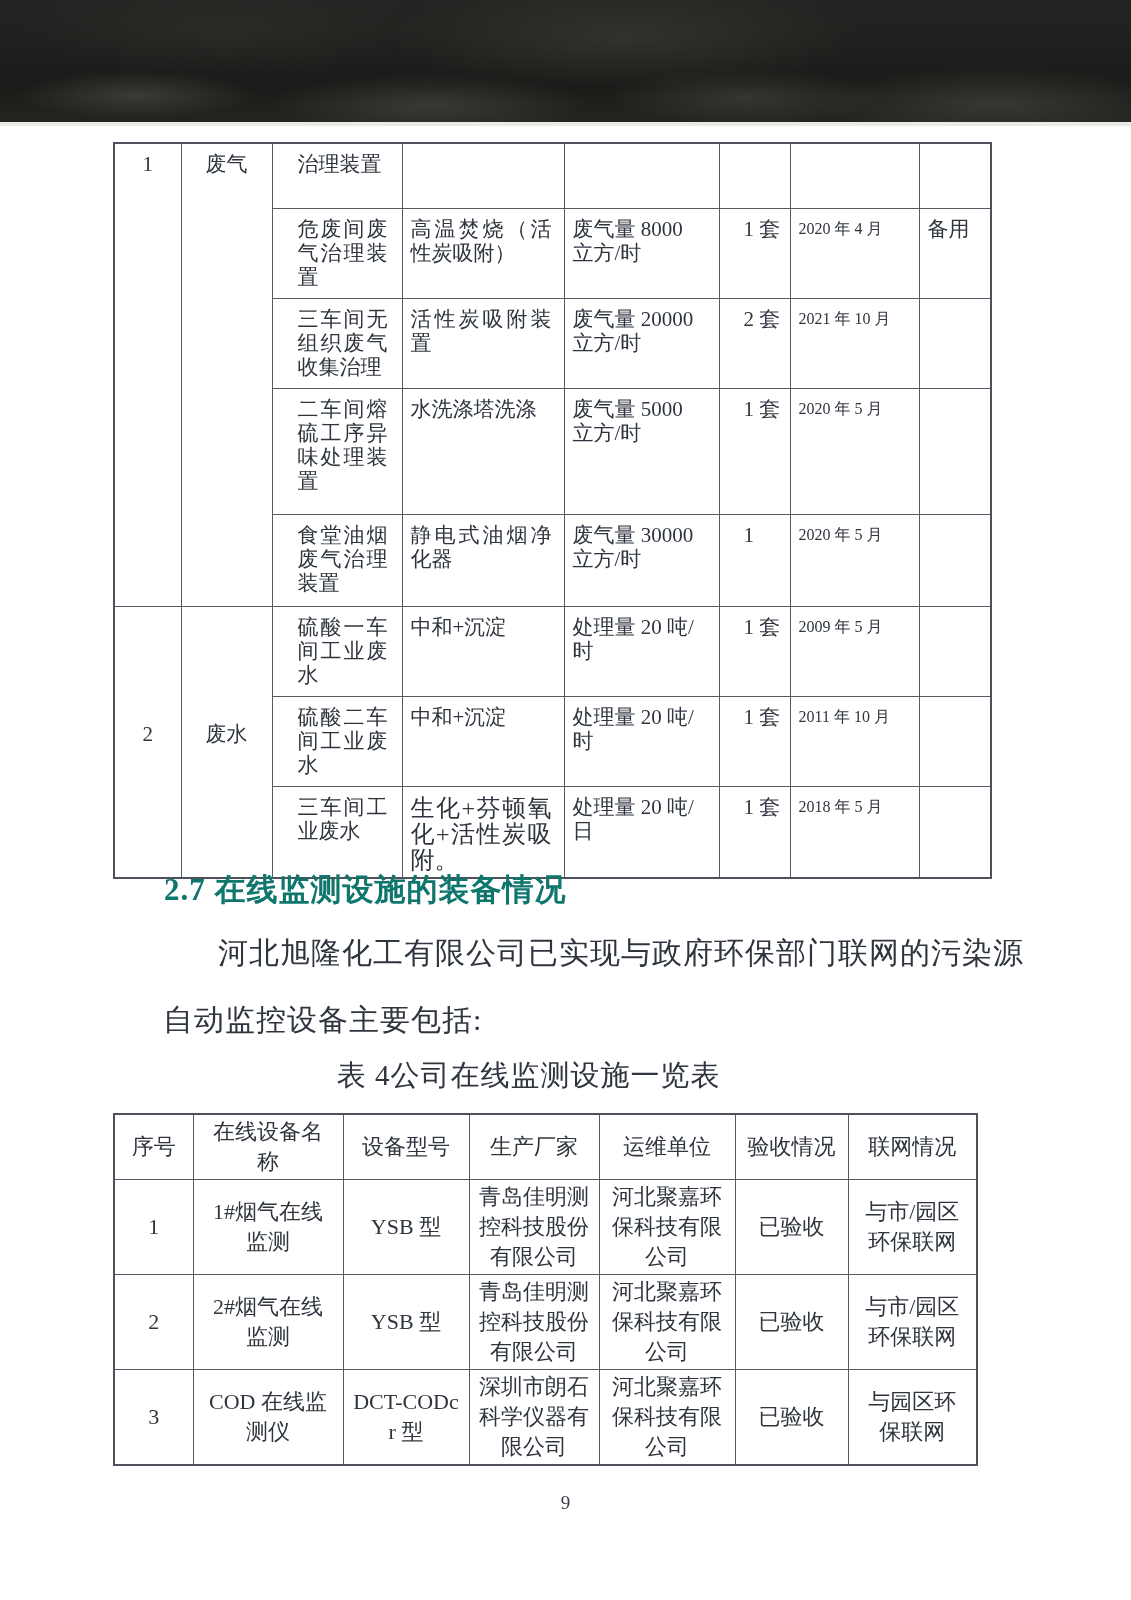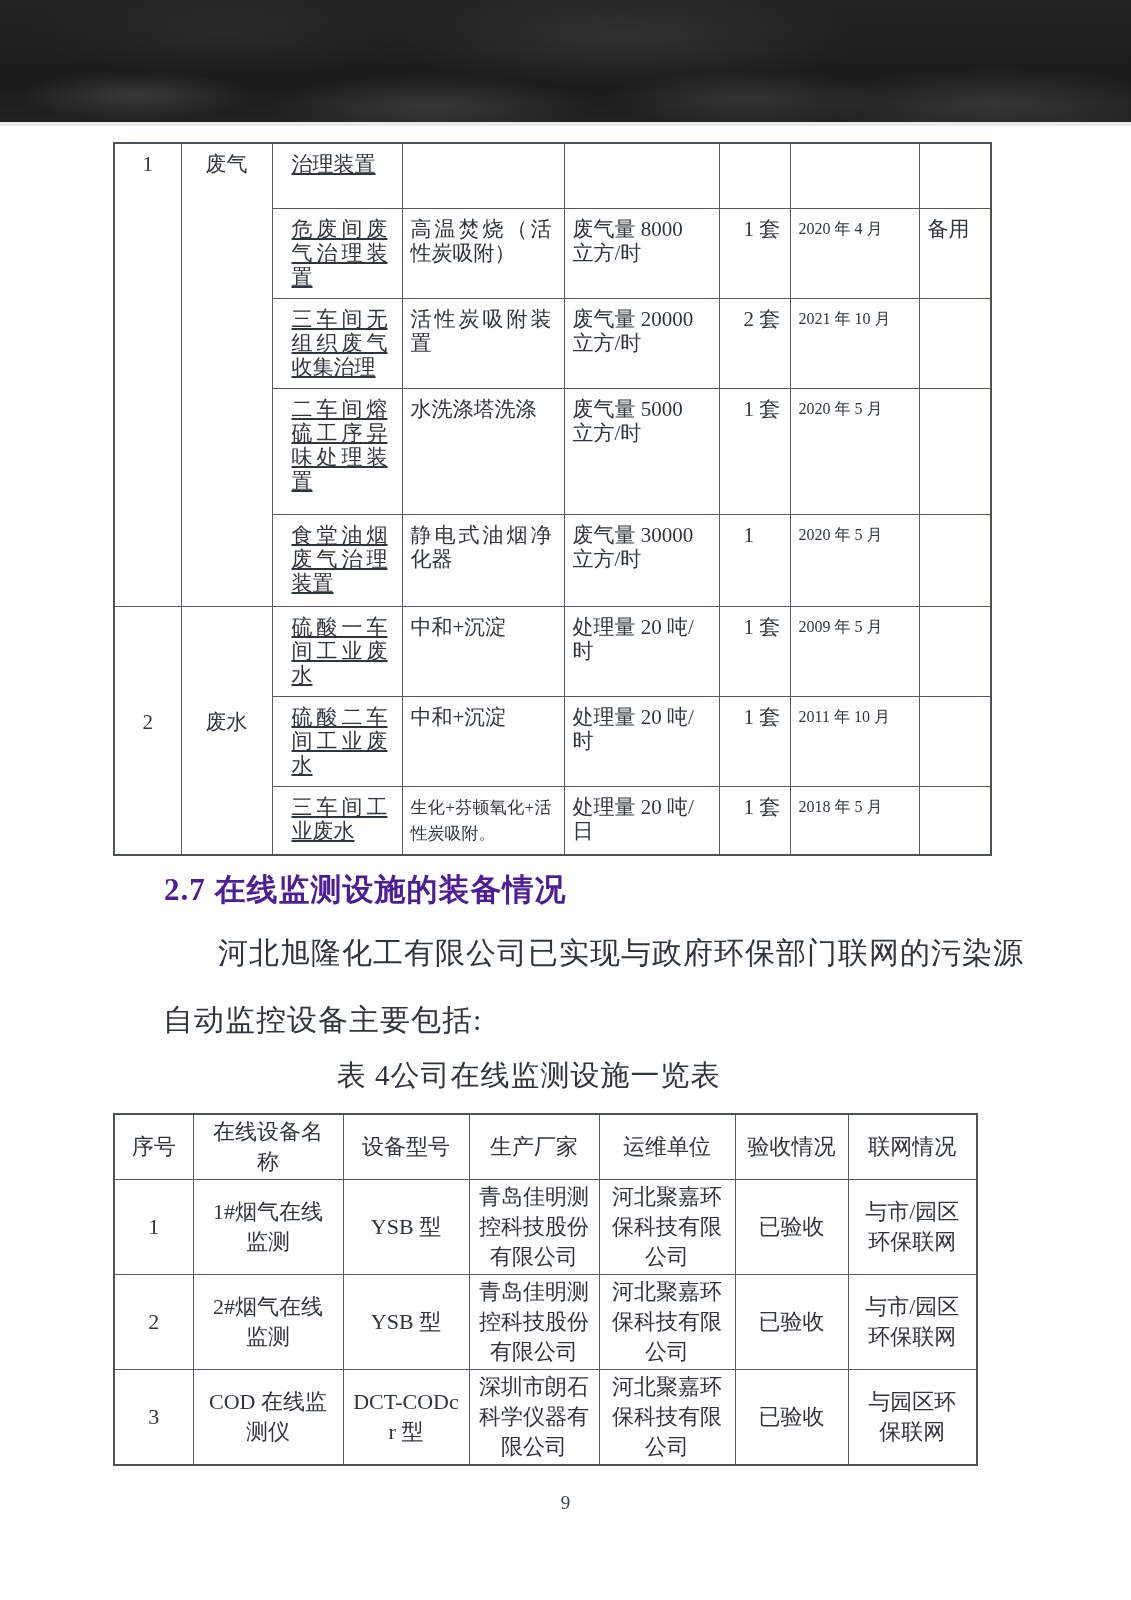--- a/index.html
+++ b/index.html
@@ -42,24 +42,24 @@
     vertical-align: top;
     font-size: 21px; line-height: 24px;
     padding: 8px 8px 4px 8px;
     word-break: break-all;
     overflow: hidden;
   }
   #table1 .c-seq  { text-align: center; }
   #table1 .c-type { text-align: center; }
   #table1 .c-name {
     text-align: justify; text-justify: inter-ideograph;
-    padding-left: 19px; padding-right: 14px; text-decoration: underline;
+    padding-left: 25px; padding-right: 14px;
   }
   #table1 .c-method { text-align: justify; text-justify: inter-ideograph; padding-right: 12px; }
-  #table1 .c-method.small { font-size: 17px; line-height: 26px; margin-left: 32px; }
+  #table1 .c-method.small { font-size: 24px; line-height: 26px; margin-left: 32px; }
   #table1 .c-amount { padding-right: 10px; }
   #table1 .c-sets  { padding-left: 24px; }
   #table1 .c-date  { font-size: 16px; }
   #table1 .v-mid   { vertical-align: middle; padding-bottom: 24px; }
 
   
   #table2 {
     position: absolute; left: 113px; top: 1113px;
     width: 863px; border: 2px solid #4d525a;
   }
@@ -70,21 +70,21 @@
     font-weight: normal;
     padding: 2px 9px;
     word-break: break-all;
     overflow: hidden;
   }
   #table2 th { padding: 2px 10px; }
 
   
   .sec-heading {
     position: absolute; left: 164px; top: 869px;
-    font-size: 31px; font-weight: bold; color: #4c1d95;
+    font-size: 31px; font-weight: bold; color: #0f766e;
     letter-spacing: 1px; white-space: nowrap;
   }
   .para-1 {
     position: absolute; left: 218px; top: 933px;
     font-size: 30px; letter-spacing: 1px; white-space: nowrap;
   }
   .para-2 {
     position: absolute; left: 163px; top: 1000px;
     font-size: 30px; letter-spacing: 1px; white-space: nowrap;
   }

